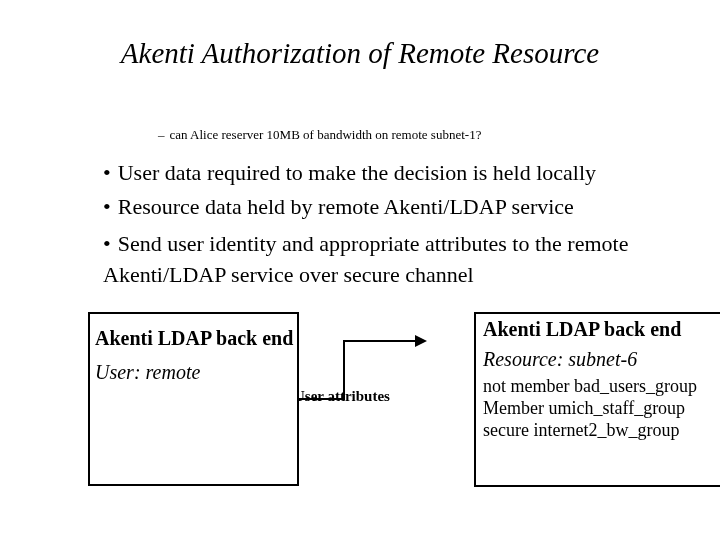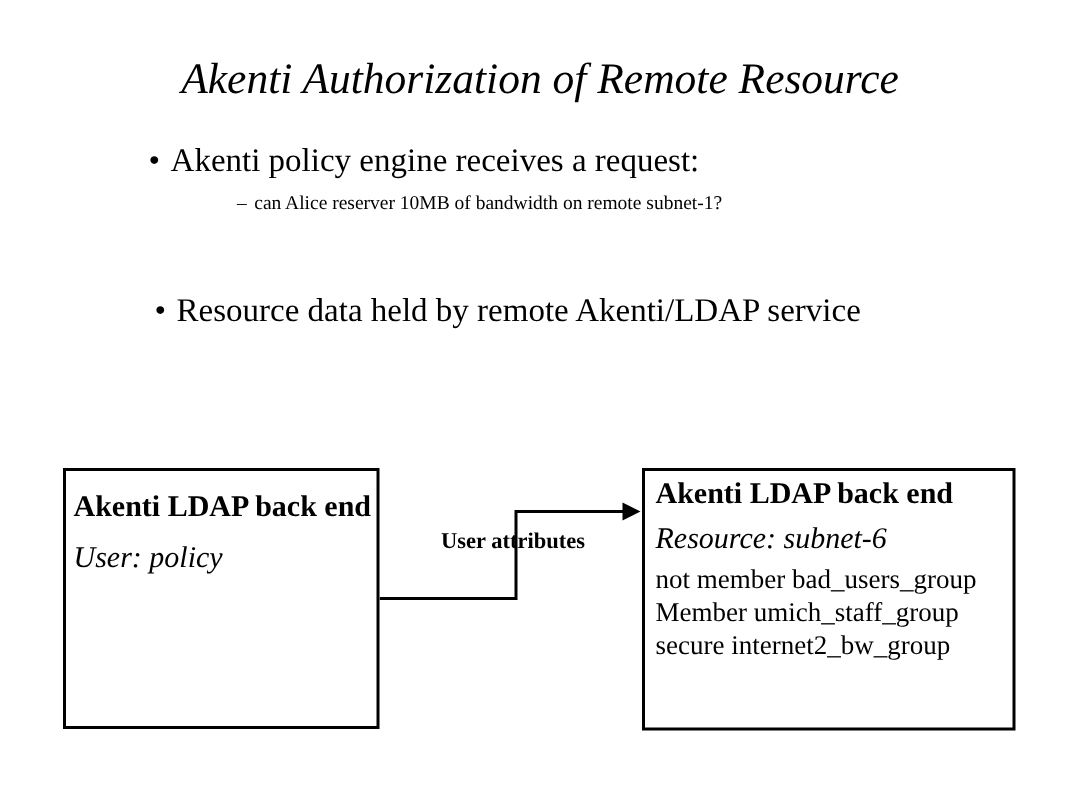--- a/index.html
+++ b/index.html
@@ -54,20 +54,21 @@
     font-size: 13px;
     white-space: nowrap;
   }
   .sub-bullet .dash { margin-right: 5px; }
 
   .ldap-box {
     position: absolute;
     border: 2px solid #000000;
     background: #ffffff;
     box-sizing: border-box;
+    margin-left: 46px;
   }
   .left-box  { left: 42px;  top: 312px; width: 211px; height: 174px; padding-left: 5px; }
   .right-box { left: 428px; top: 312px; width: 249px; height: 175px; padding-left: 7px; }
 
   .box-title {
     font-size: 20px;
     font-weight: bold;
     white-space: nowrap;
   }
   .left-box  .box-title { margin-top: 13px; }
@@ -94,57 +95,60 @@
     position: absolute;
     left: 0;
     top: 0;
     width: 720px;
     height: 540px;
     pointer-events: none;
   }
   .arrow-label {
     position: absolute;
     left: 294px;
-    top: 353px;
+    top: 388px;
     font-size: 15px;
     font-weight: bold;
     white-space: nowrap;
   }
 </style>
 </head>
 <body>
 
 <div class="slide">
 
   <h1 class="title">Akenti Authorization of Remote Resource</h1>
 
-  <div class="bullet bullet-1">
-    <span class="marker">•</span><span>Akenti policy engine receives a request:</span>
-  </div>
 
   <div class="sub-bullet">
     <span class="dash">–</span><span>can Alice reserver 10MB of bandwidth on remote subnet-1?</span>
   </div>
 
+  <div class="bullet bullet-2">
+    <span class="marker">•</span><span>User data required to make the decision is held locally</span>
+  </div>
 
   <div class="bullet bullet-3">
     <span class="marker">•</span><span>Resource data held by remote Akenti/LDAP service</span>
   </div>
 
+  <div class="bullet bullet-4">
+    <span class="marker">•</span><span>Send user identity and appropriate attributes to the remote Akenti/LDAP service over secure channel</span>
+  </div>
 
   <svg class="arrow-svg" viewBox="0 0 720 540" xmlns="http://www.w3.org/2000/svg">
     <polyline points="253,399 344,399 344,341 420,341" fill="none" stroke="#000000" stroke-width="2"></polyline>
     <polygon points="427,341 415,335 415,347" fill="#000000"></polygon>
   </svg>
 
   <div class="arrow-label">User attributes</div>
 
   <div class="ldap-box left-box">
     <div class="box-title">Akenti LDAP back end</div>
-    <div class="box-subtitle">User: policy</div>
+    <div class="box-subtitle">User: remote</div>
     <div class="box-lines">
     </div>
   </div>
 
   <div class="ldap-box right-box">
     <div class="box-title">Akenti LDAP back end</div>
     <div class="box-subtitle">Resource: subnet-6</div>
     <div class="box-lines">
       <div>not member bad_users_group</div>
       <div>Member umich_staff_group</div>

